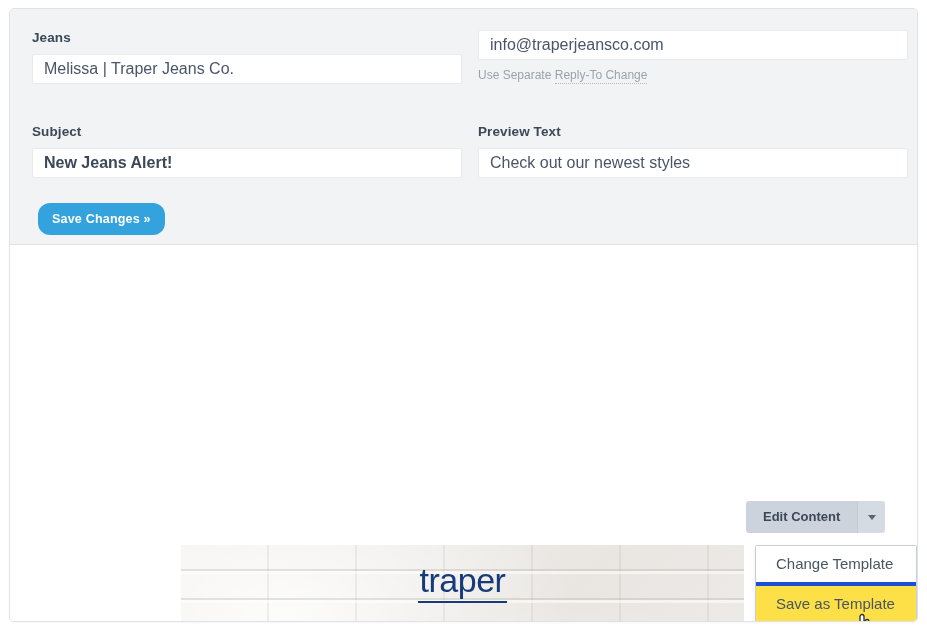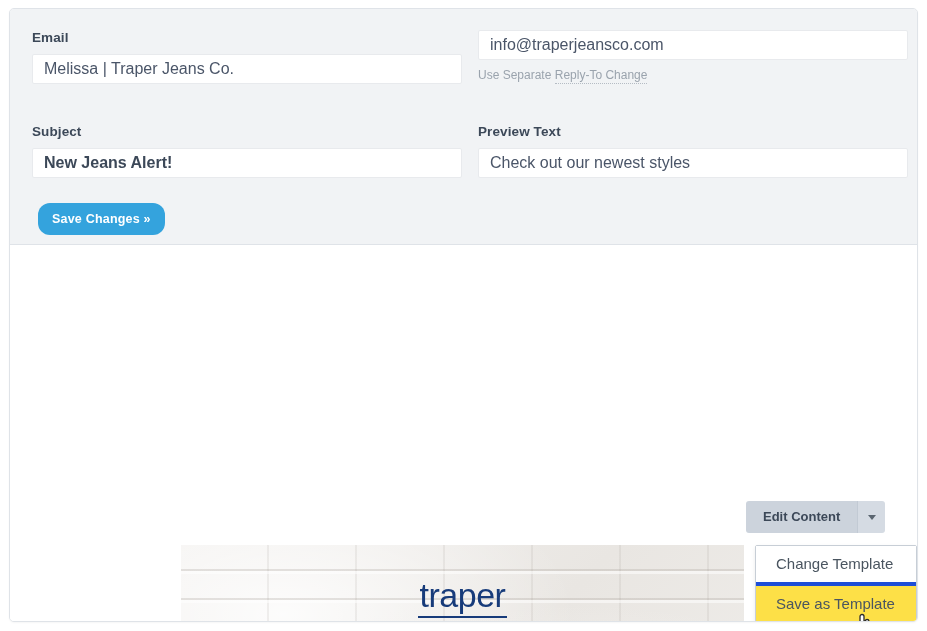--- a/index.html
+++ b/index.html
@@ -226,21 +226,21 @@
       ),
       
       radial-gradient(ellipse at 18% 22%, rgba(255,255,255,0.85) 0%, rgba(255,255,255,0) 45%),
       radial-gradient(ellipse at 72% 64%, rgba(246,243,240,0.9) 0%, rgba(255,255,255,0) 50%),
       radial-gradient(ellipse at 45% 88%, rgba(222,216,210,0.45) 0%, rgba(255,255,255,0) 55%),
       linear-gradient(135deg, #f3f1ef 0%, #e9e6e2 50%, #f1efec 100%);
   }
 
   .tpl-header {
     position: absolute;
-    left: 0; right: 0; top: 15px;
+    left: 0; right: 0; top: 0;
     text-align: center;
     padding-top: 16px;
   }
   .tpl-logo {
     font-family: "Liberation Sans", sans-serif;
     font-size: 34px;
     font-weight: normal;
     color: #173b7a;
     letter-spacing: -0.5px;
     border-bottom: 2px solid #173b7a;
@@ -251,21 +251,21 @@
 </style>
 </head>
 <body>
 
 <div class="page">
   <div class="card">
 
     <div class="settings-panel">
 
       <div class="field-col-left row-1">
-        <div class="field-label">Email</div>
+        <div class="field-label">Jeans</div>
         <input class="field-input" type="text" value="Melissa | Traper Jeans Co." style="">
       </div>
 
       <div class="field-col-right row-1">
         <input class="field-input" type="text" value="info@traperjeansco.com" style="">
         <div class="field-help"><span>Use Separate </span><span class="help-link">Reply-To Change</span></div>
       </div>
 
       <div class="field-col-left row-2">
         <div class="field-label">Subject</div>

